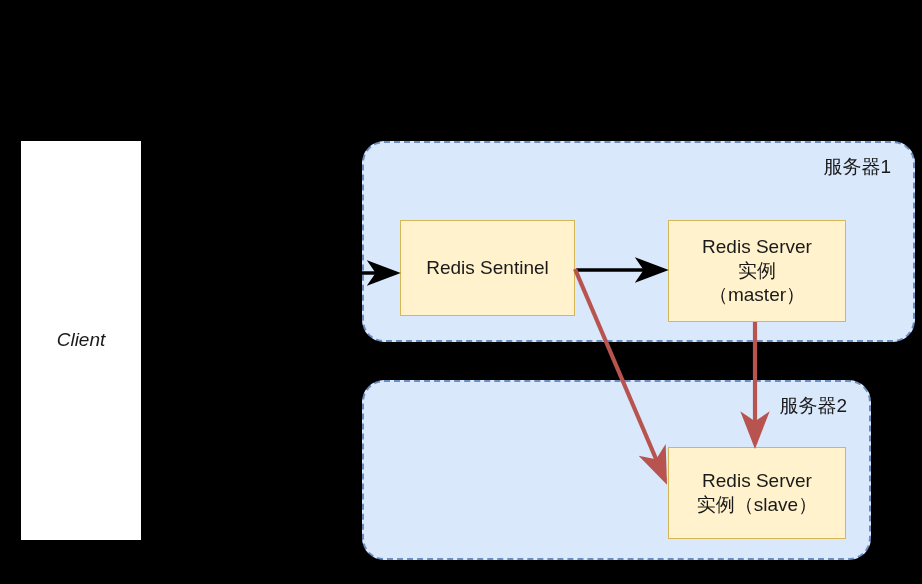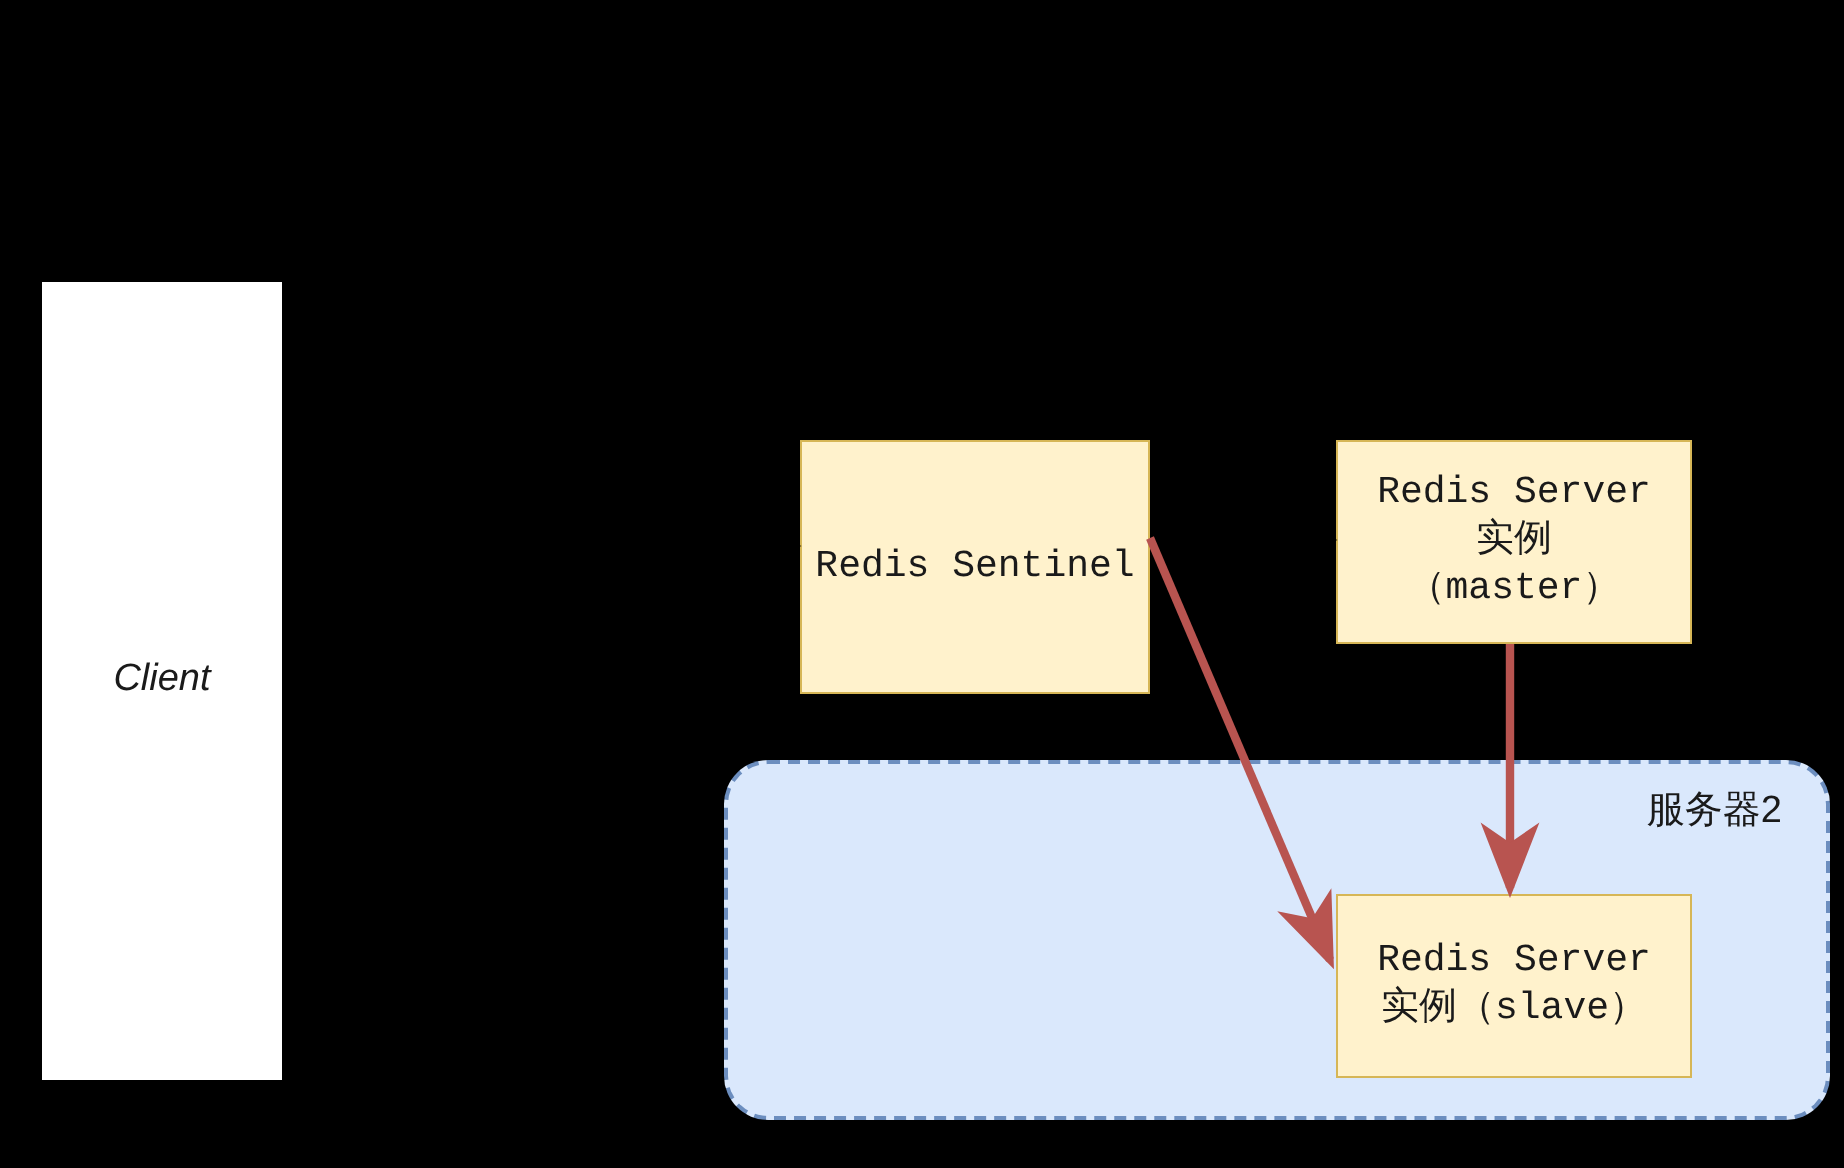--- a/index.html
+++ b/index.html
@@ -49,21 +49,21 @@
   }
   .server-group.s1 {
     left: 362px;
     top: 141px;
     width: 553px;
     height: 201px;
   }
   .server-group.s2 {
     left: 362px;
     top: 380px;
-    width: 553px;
+    width: 509px;
     height: 180px;
   }
   .group-label {
     position: absolute;
     right: 22px;
     top: 12px;
     font-size: 19px;
     color: #1a1a1a;
     line-height: 1.25;
     white-space: pre;
@@ -73,33 +73,32 @@
   .redis-box {
     position: absolute;
     background: #fff2cc;
     border: 1.6px solid #d6b656;
     box-sizing: border-box;
     display: flex;
     align-items: center;
     justify-content: center;
     text-align: center;
     z-index: 4;
-    font-family: Liberation Mono, monospace;
   }
   .redis-box .txt {
     font-size: 19px;
     color: #1a1a1a;
     line-height: 1.25;
     white-space: pre-line;
   }
   .box-sentinel {
     left: 400px;
     top: 220px;
     width: 175px;
-    height: 127px;
+    height: 96px;
   }
   .box-master {
     left: 668px;
     top: 220px;
     width: 178px;
     height: 102px;
   }
   .box-slave {
     left: 668px;
     top: 447px;
@@ -130,20 +129,23 @@
 </style>
 </head>
 <body>
 
 <div id="canvas">
 
   <div class="client-node">
     <span class="client-label">Client</span>
   </div>
 
+  <div class="server-group s1">
+    <span class="group-label">服务器1</span>
+  </div>
 
   <div class="server-group s2">
     <span class="group-label">服务器2</span>
   </div>
 
   <div class="redis-box box-sentinel">
     <span class="txt">Redis Sentinel</span>
   </div>
 
   <div class="redis-box box-master">

